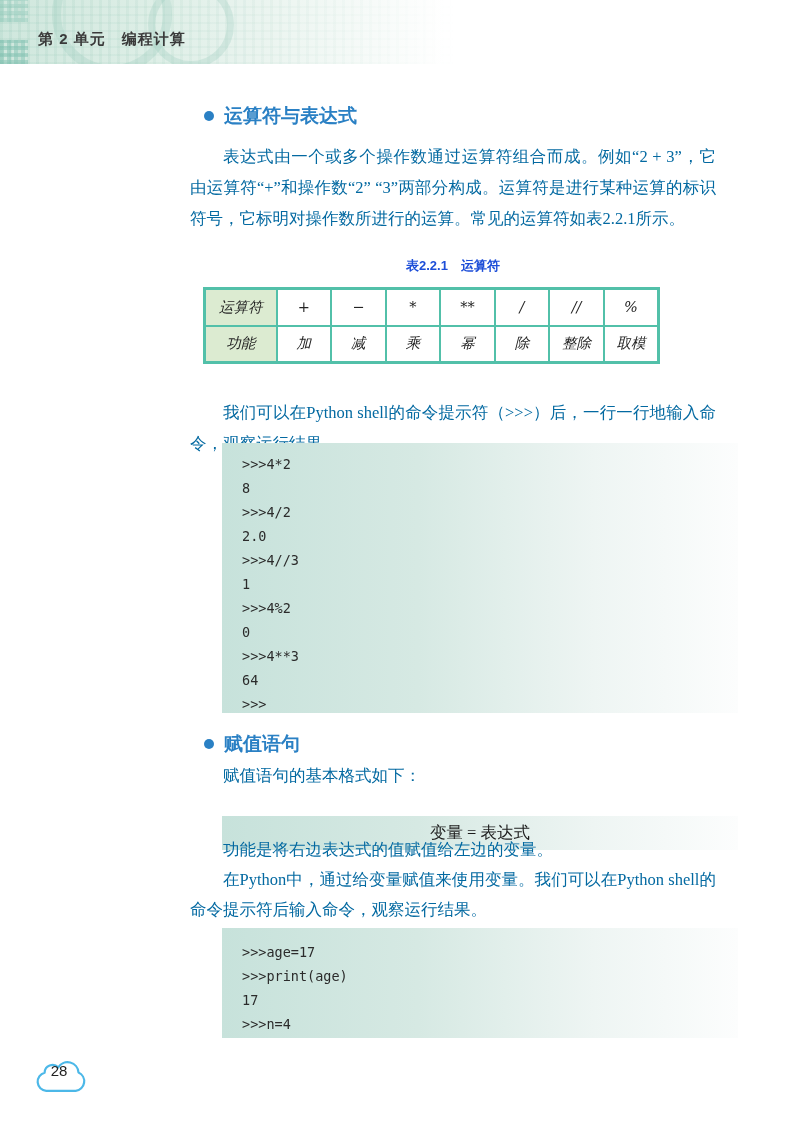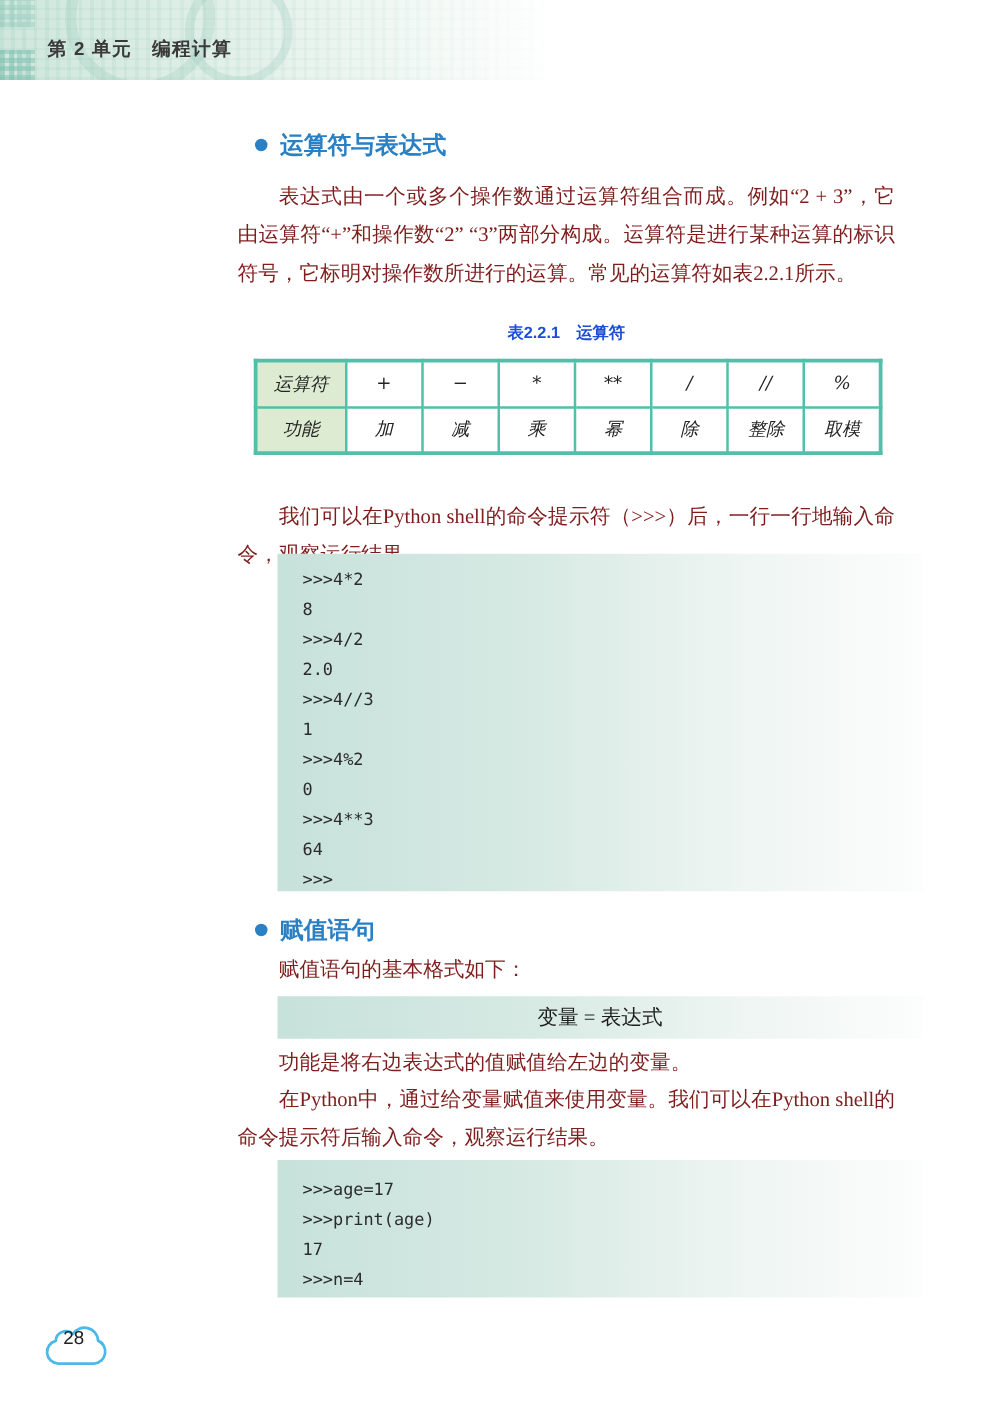--- a/index.html
+++ b/index.html
@@ -80,21 +80,21 @@
   .title-2 { top: 731px; }
 
   
   .para {
     position: absolute;
     left: 190px;
     width: 526px;
     font-size: 16.5px;
     line-height: 31px;
     text-align: justify;
-    color: #7f1d1d;
+    color: #0369a1;
   }
   .para p { text-indent: 2em; }
   .para-1 { top: 141px; }
   .para-2 { top: 371px; margin-top: 26px; }
   .para-3 { top: 760px; }
   .para-4 { top: 835px; line-height: 30px; }
 
   
   .table-caption {
     position: absolute;
@@ -104,21 +104,21 @@
     font-family: "Liberation Sans", "DejaVu Sans", sans-serif;
     font-weight: bold;
     font-size: 13px;
     color: #1d4ed8;
   }
   .operators-table {
     position: absolute;
     left: 203px; top: 287px;
     border-collapse: collapse;
     table-layout: fixed;
-    width: 503px;
+    width: 457px;
   }
   .operators-table th, .operators-table td {
     border: 2px solid #52c0a9;
     height: 37px;
     text-align: center;
     vertical-align: middle;
     font-family: "DejaVu Serif", serif;
     font-style: italic;
     font-size: 14.5px;
     color: #242424;
@@ -142,21 +142,21 @@
     font-family: "DejaVu Sans Mono", "Liberation Mono", monospace;
     font-size: 13.5px;
     line-height: 24px;
     color: #2b2b2b;
     white-space: pre;
   }
   .code-1 { top: 443px; height: 270px; }
   .code-2 { top: 928px; height: 110px; padding-top: 12px; }
 
   .formula-box {
-    top: 797px; height: 34px;
+    top: 816px; height: 34px;
     display: flex;
     align-items: center;
     justify-content: center;
     font-size: 16.5px;
     color: #1c1c1c;
   }
 
   
   .page-cloud {
     position: absolute;

